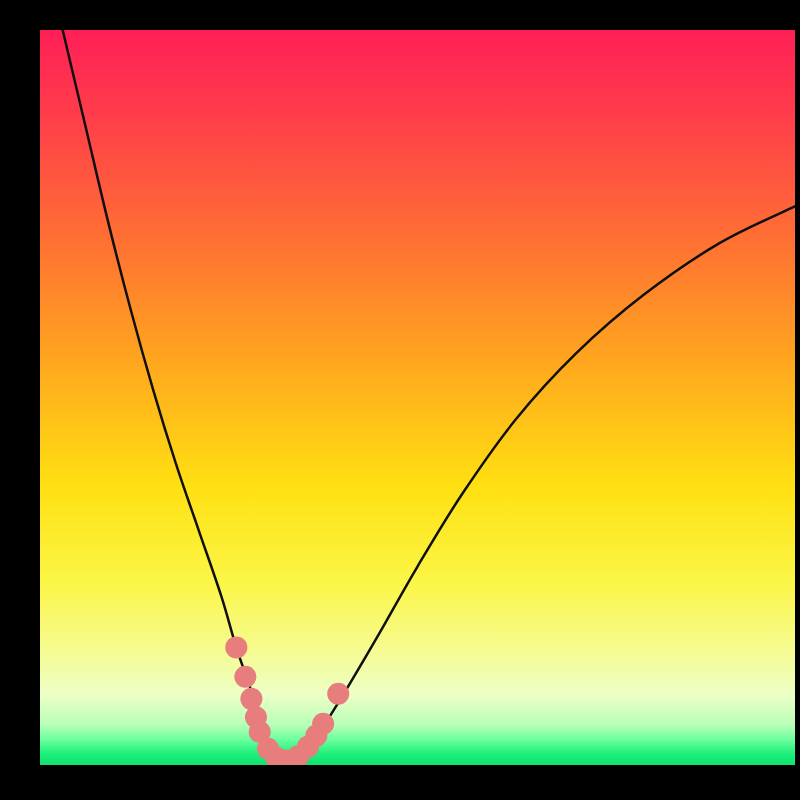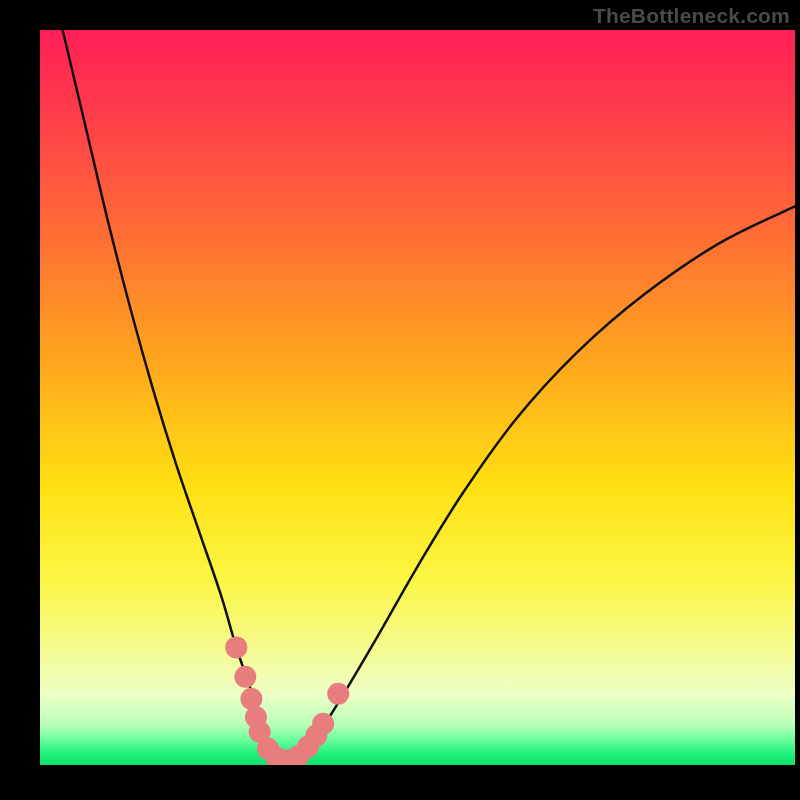--- a/index.html
+++ b/index.html
@@ -56,21 +56,20 @@
     top: 0;
     width: 100%;
     height: 100%;
     z-index: 20;
   }
 </style>
 </head>
 <body>
 
 <div class="stage">
-  <div class="watermark">TheBottleneck.com</div>
 
   <div class="plot">
     <svg class="gradient" viewBox="0 0 755 735" preserveAspectRatio="none">
       <defs>
         <linearGradient id="bg-grad" x1="0" y1="0" x2="0" y2="1">
             <stop offset="0%" stop-color="#ff1f56"></stop>
             <stop offset="12%" stop-color="#ff3e4a"></stop>
             <stop offset="28.000000000000004%" stop-color="#ff6e34"></stop>
             <stop offset="45%" stop-color="#ffa61e"></stop>
             <stop offset="62%" stop-color="#ffe012"></stop>

